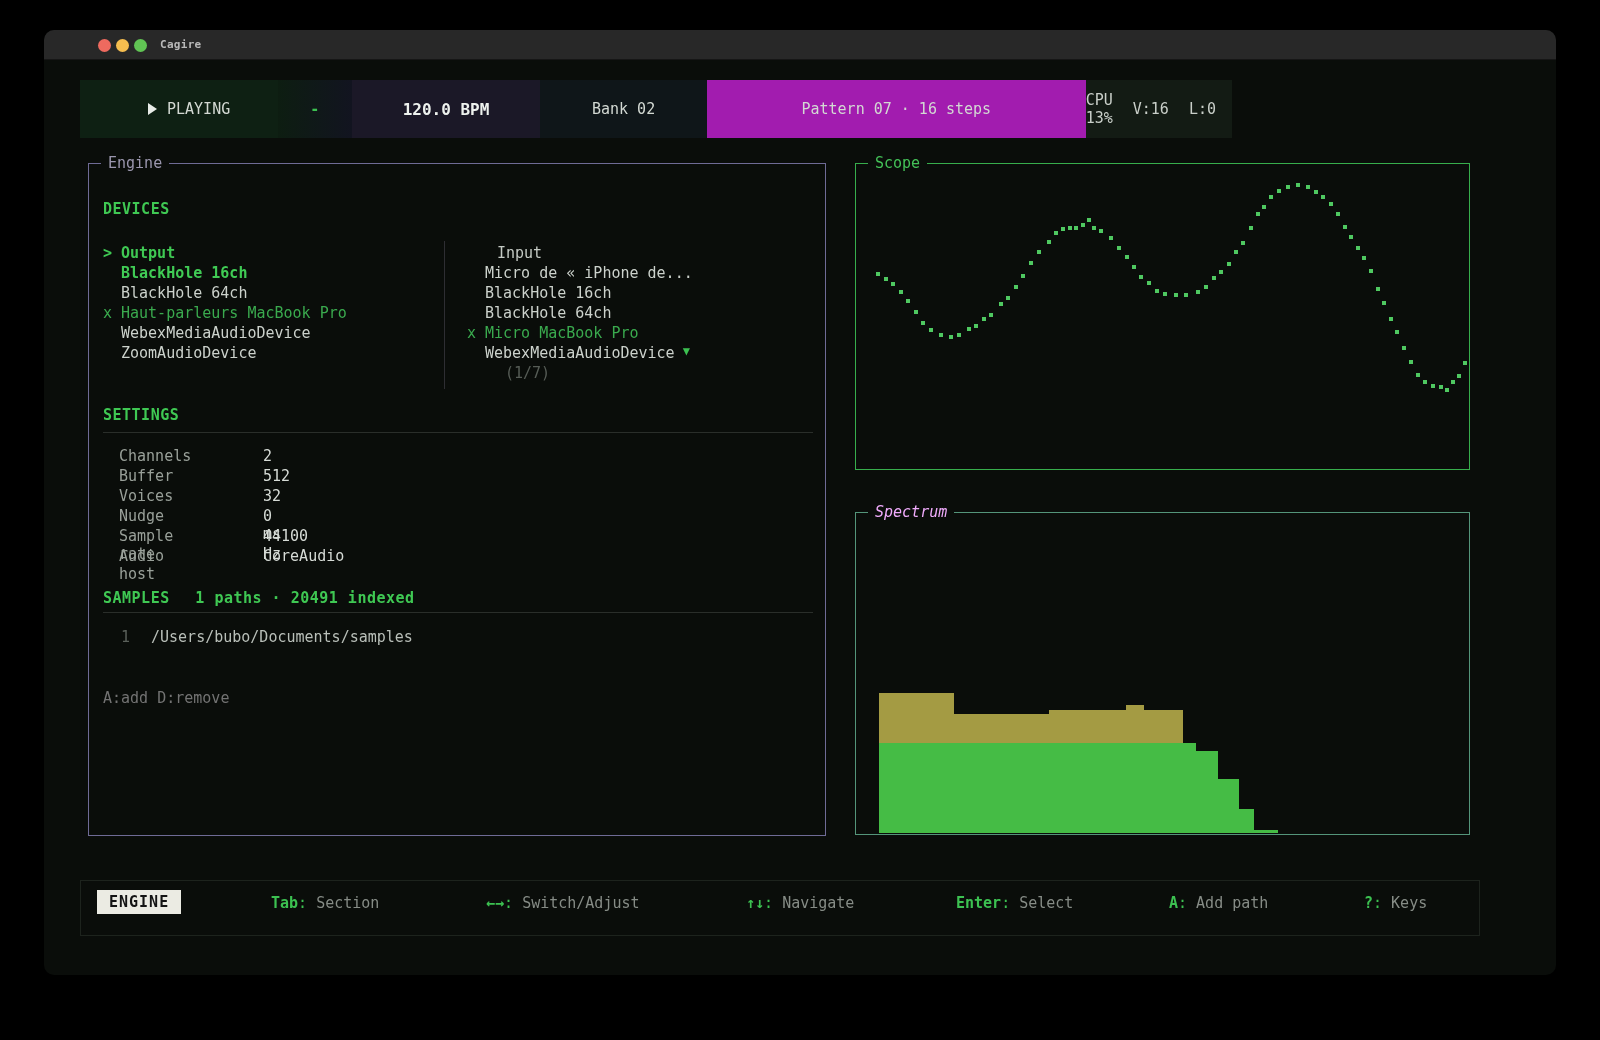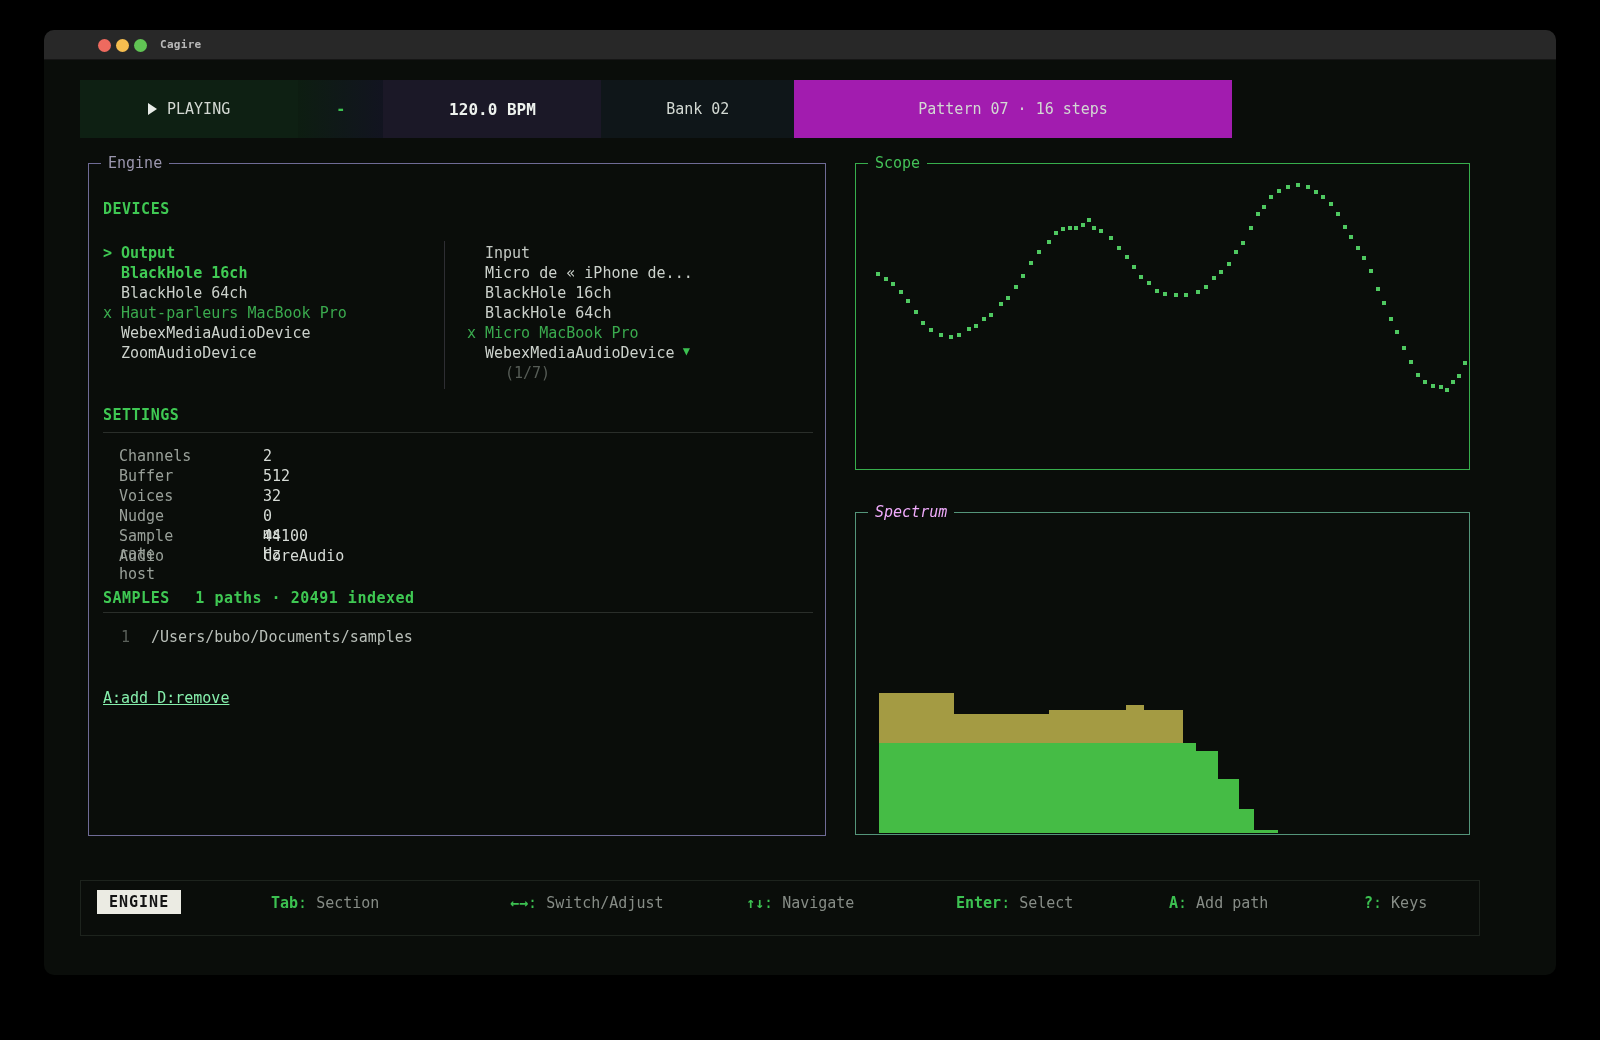--- a/index.html
+++ b/index.html
@@ -43,36 +43,36 @@
 
   .hgreen { color:#3fc853; font-weight:bold; font-size:15px; letter-spacing:.5px; }
   .abs { position:absolute; }
 
   
   .dev-row { position:absolute; height:20px; font-size:15px; display:flex; }
   .dev-marker { width:18px; color:#3aaa4e; }
   .dev-marker.sel { color:#3fc853; font-weight:bold; }
   .dev-label { color:#ccd2cc; }
   .dev-label.header-sel { color:#3fc853; font-weight:bold; }
-  .dev-label.header { color:#c4cac4; }
+  .dev-label.header { color:#c4cac4;margin-left:12px; }
   .dev-label.hl { color:#40cc55; font-weight:bold; }
   .dev-label.active { color:#3aaa4e; }
   .dev-label.dim { color:#565c56; }
   .more-arrow { color:#3cc151; margin-left:8px; font-size:12px; }
   .vdivider { position:absolute; width:1px; background:#2e2e33; }
   .hdivider { position:absolute; height:1px; background:#2a2e2a; }
 
   
   .set-row { position:absolute; font-size:15px; height:20px; }
   .set-label { position:absolute; left:30px; color:#99a099; }
   .set-value { position:absolute; left:174px; color:#d6dbd6; }
 
   .path-num { position:absolute; left:32px; color:#5a605a; font-size:15px; }
   .path-text { position:absolute; left:62px; color:#b9bfb9; font-size:15px; }
-  .hint-dim { position:absolute; color:#86efac; font-size:15px;text-decoration:underline; }
+  .hint-dim { position:absolute; color:#737373; font-size:15px; }
 
   
   .footer { position:absolute; left:36px; top:850px; width:1400px; height:56px;
     border:1px solid #1d231d; }
   .mode-badge { position:absolute; left:16px; top:9px; background:#ebebe3; color:#141414;
     font-size:15px; font-weight:bold; padding:3px 12px; letter-spacing:1px; }
   .shortcut { position:absolute; top:13px; font-size:15px; }
   .sc-key { color:#3cc151; font-weight:bold; }
   .sc-sep { color:#3cc151; }
   .sc-label { color:#868c86; }
@@ -99,20 +99,25 @@
       <span class="dash-glyph">-</span>
     </div>
     <div class="seg seg-bpm">
       <span>120.0 BPM</span>
     </div>
     <div class="seg seg-bank">
       <span>Bank 02</span>
     </div>
     <div class="seg seg-pattern">
       <span>Pattern 07 · 16 steps</span>
+    </div>
+    <div class="seg seg-cpu">
+      <span>CPU 13%</span>
+      <span>V:16</span>
+      <span>L:0</span>
     </div>
   </div>
 
   <div class="panel engine-panel">
     <span class="panel-label">Engine</span>
 
     <div class="abs hgreen" style="left:14px; top:36px;">DEVICES</div>
 
     <div class="dev-row" style="left:14px; top:80px;">
       <span class="dev-marker sel">&gt;</span>
@@ -306,21 +311,21 @@
         </svg>
     </div>
   </div>
 
   <div class="footer">
     <span class="mode-badge">ENGINE</span>
     <span class="shortcut" style="left:190px;">
       <span class="sc-key">Tab</span><span class="sc-sep">:</span>
       <span class="sc-label">Section</span>
     </span>
-    <span class="shortcut" style="left:429px;text-align:center;">
+    <span class="shortcut" style="left:405px;text-align:center;">
       <span class="sc-key">←→</span><span class="sc-sep">:</span>
       <span class="sc-label">Switch/Adjust</span>
     </span>
     <span class="shortcut" style="left:665px;">
       <span class="sc-key">↑↓</span><span class="sc-sep">:</span>
       <span class="sc-label">Navigate</span>
     </span>
     <span class="shortcut" style="left:875px;">
       <span class="sc-key">Enter</span><span class="sc-sep">:</span>
       <span class="sc-label">Select</span>

